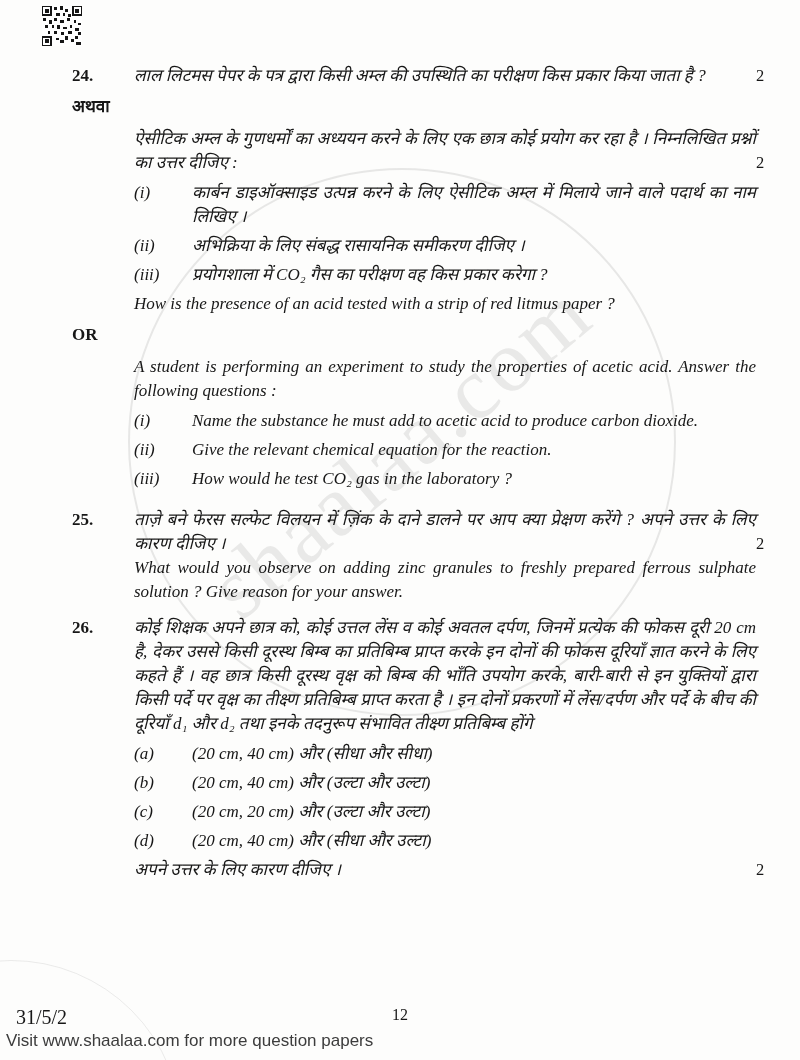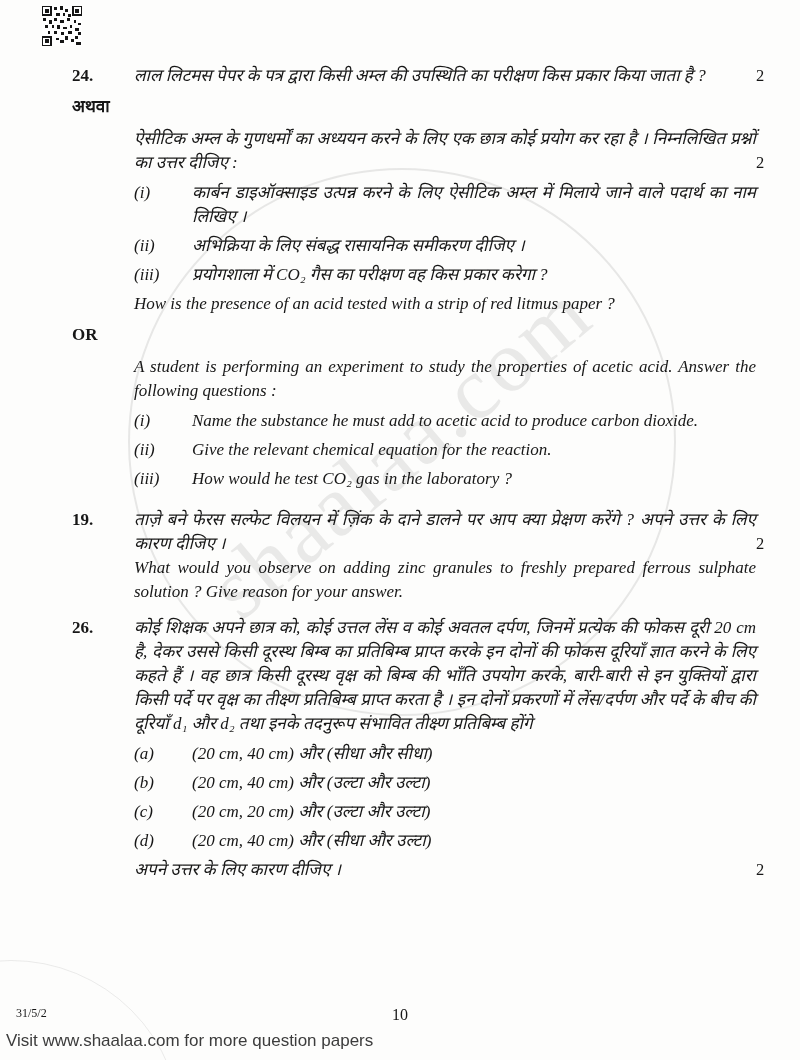--- a/index.html
+++ b/index.html
@@ -43,21 +43,21 @@
   .qnum { width:62px; font-weight:bold; font-size:17px; line-height:24px; flex:none; }
   .qbody { width:622px; flex:none; text-align:justify; font-size:17px; line-height:24px;font-style:italic; }
   .qmarks { flex:1; display:flex; align-items:flex-end; justify-content:flex-end; font-size:16.5px; line-height:24px; }
   .center-or { font-weight:bold; font-size:17px; line-height:24px; margin:7px 0 8px; }
   .sub { display:flex; margin-bottom:5px; }
   .sublabel { width:58px; flex:none; font-size:17px; line-height:24px; }
   .subtext { flex:1; text-align:justify; font-size:17px; line-height:24px; }
   .gap-s { height:6px; } .gap-m { height:12px; }
   .opt { display:flex; margin-bottom:5px; }
   
-  .footer-code { position:absolute; left:16px; top:1006px; font-size:12px; z-index:3; }
+  .footer-code { position:absolute; left:16px; top:1006px; font-size:20px; z-index:3; }
   .footer-page { position:absolute; left:0; top:1006px; width:800px; text-align:center; font-size:16px; z-index:3; }
   .visit-line {
     position:absolute; left:6px; top:1031px; z-index:3;
     font-family:"Liberation Sans","DejaVu Sans",sans-serif;
     font-size:17px; color:#3c3c3c;
   }
 </style>
 </head>
 <body>
 
@@ -182,21 +182,21 @@
           <div class="sublabel">(iii)</div>
           <div class="subtext">How would he test CO₂ gas in the laboratory ?</div>
         </div>
       </div>
       <div class="qmarks"></div>
     </div>
 
     <div class="gap-m"></div>
 
     <div class="qrow">
-      <div class="qnum">19.</div>
+      <div class="qnum">25.</div>
       <div class="qbody">ताज़े बने फेरस सल्फेट विलयन में ज़िंक के दाने डालने पर आप क्या प्रेक्षण करेंगे ? अपने उत्तर के लिए कारण दीजिए ।</div>
       <div class="qmarks">2</div>
     </div>
     <div class="qrow">
       <div class="qnum"></div>
       <div class="qbody">What would you observe on adding zinc granules to freshly prepared ferrous sulphate solution ? Give reason for your answer.</div>
       <div class="qmarks"></div>
     </div>
 
     <div class="gap-m"></div>
@@ -234,16 +234,16 @@
 
     <div class="qrow">
       <div class="qnum"></div>
       <div class="qbody">अपने उत्तर के लिए कारण दीजिए ।</div>
       <div class="qmarks">2</div>
     </div>
 
   </div>
 
   <div class="footer-code">31/5/2</div>
-  <div class="footer-page">10</div>
+  <div class="footer-page">12</div>
   <div class="visit-line">Visit www.shaalaa.com for more question papers</div>
 
 </div>
 
 </body></html>

